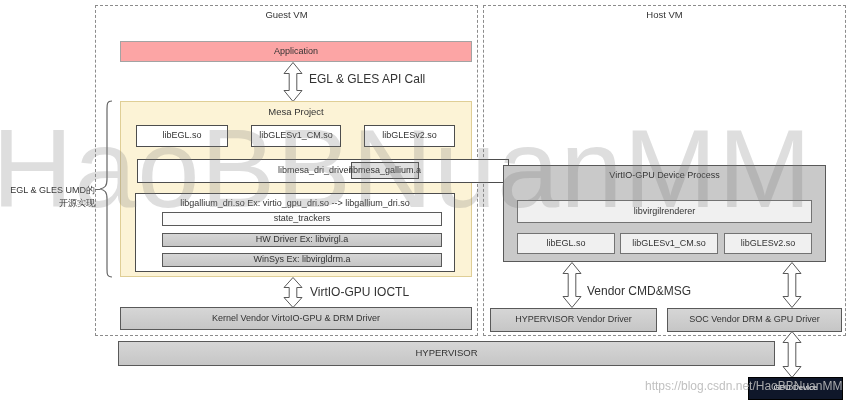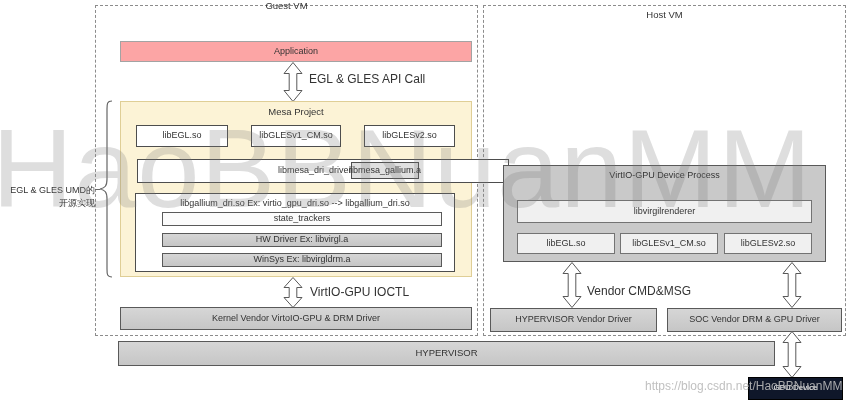--- a/index.html
+++ b/index.html
@@ -19,21 +19,21 @@
           letter-spacing:1px;color:rgba(125,125,125,0.25);white-space:nowrap;z-index:40;pointer-events:none;}
   .wm-url{position:absolute;top:379px;left:645px;font-size:12px;color:rgba(185,185,185,0.9);
           z-index:60;pointer-events:none;white-space:nowrap;}
 </style>
 </head>
 <body>
 
 <div id="stage">
 
   <div class="abs dashed" style="left:95px;top:5px;width:383px;height:331px;"></div>
-  <div class="title" style="left:95px;top:0;width:383px;">Guest VM</div>
+  <div class="title" style="left:95px;top:9px;width:383px;">Guest VM</div>
 
   <div class="abs dashed" style="left:483px;top:5px;width:363px;height:331px;"></div>
   <div class="title" style="left:483px;top:9px;width:363px;">Host VM</div>
 
   <div class="box" style="left:120px;top:41px;width:352px;height:21px;background:#fca5a5;border:1px solid #a3a3a3;">Application</div>
 
   <svg class="arrow" style="left:283px;top:62px;" width="20" height="40">
     <path d="M10 .5 L19 11.5 L13.8 11.5 L13.8 28.5 L19 28.5 L10 39.5 L1 28.5 L6.2 28.5 L6.2 11.5 L1 11.5 Z" fill="#fff" stroke="#595959" stroke-width="1"></path>
   </svg>
   <div class="lbl" style="left:309px;top:72px;">EGL &amp; GLES API Call</div>

